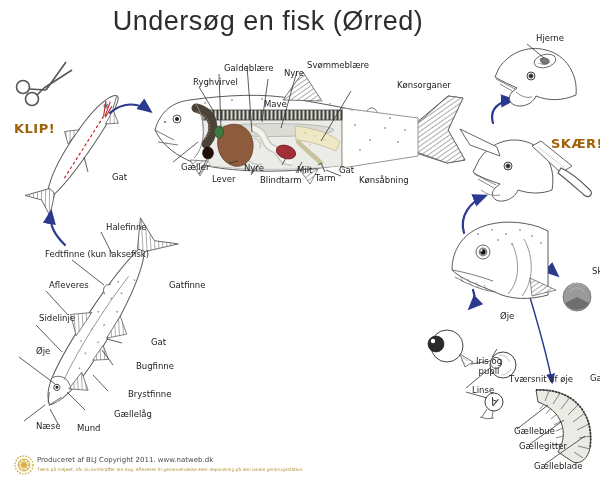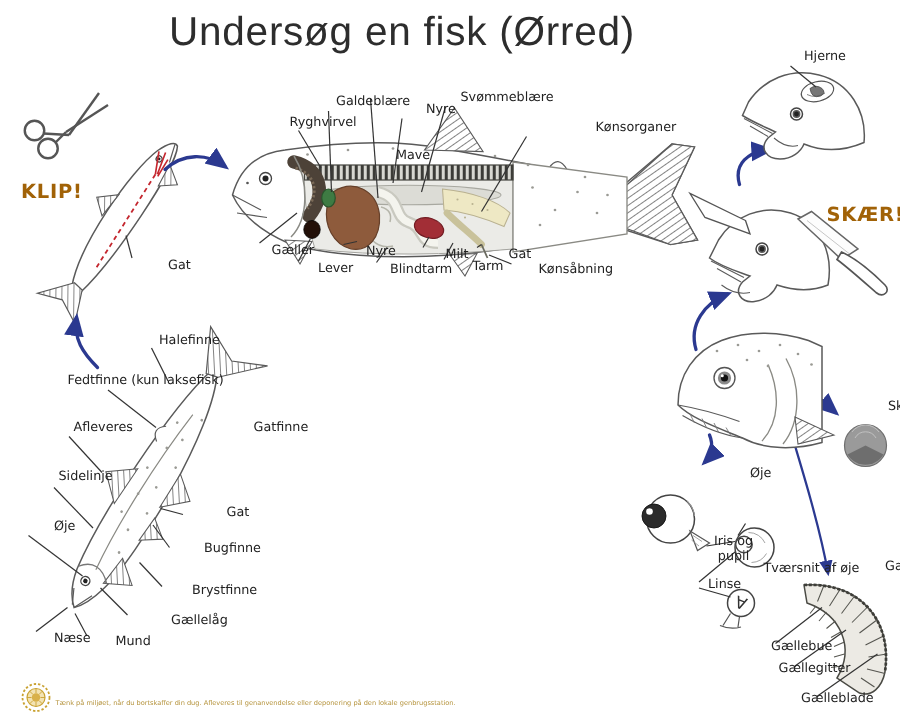--- a/index.html
+++ b/index.html
@@ -355,14 +355,15 @@
   <div class="lbl" style="left:564px;top:267px;">Skæl</div>
   <div class="lbl" style="left:472px;top:312px;">Øje</div>
   <div class="lbl" style="left:481px;top:339px;margin-top:36px;">Tværsnit af øje</div>
   <div class="lbl wrap" style="left:444px;top:357px;width:34px;">Iris og pupil</div>
   <div class="lbl" style="left:444px;top:386px;">Linse</div>
   <div class="lbl" style="left:562px;top:374px;">Gæller</div>
   <div class="lbl" style="left:486px;top:427px;">Gællebue</div>
   <div class="lbl" style="left:491px;top:442px;">Gællegitter</div>
   <div class="lbl" style="left:506px;top:462px;">Gælleblade</div>
 
+  <div class="footer-line1">Produceret af BLJ Copyright 2011. www.natweb.dk</div>
   <div class="footer-line2">Tænk på miljøet, når du bortskaffer din dug. Afleveres til genanvendelse eller deponering på den lokale genbrugsstation.</div>
 </div>
 
 </body></html>

